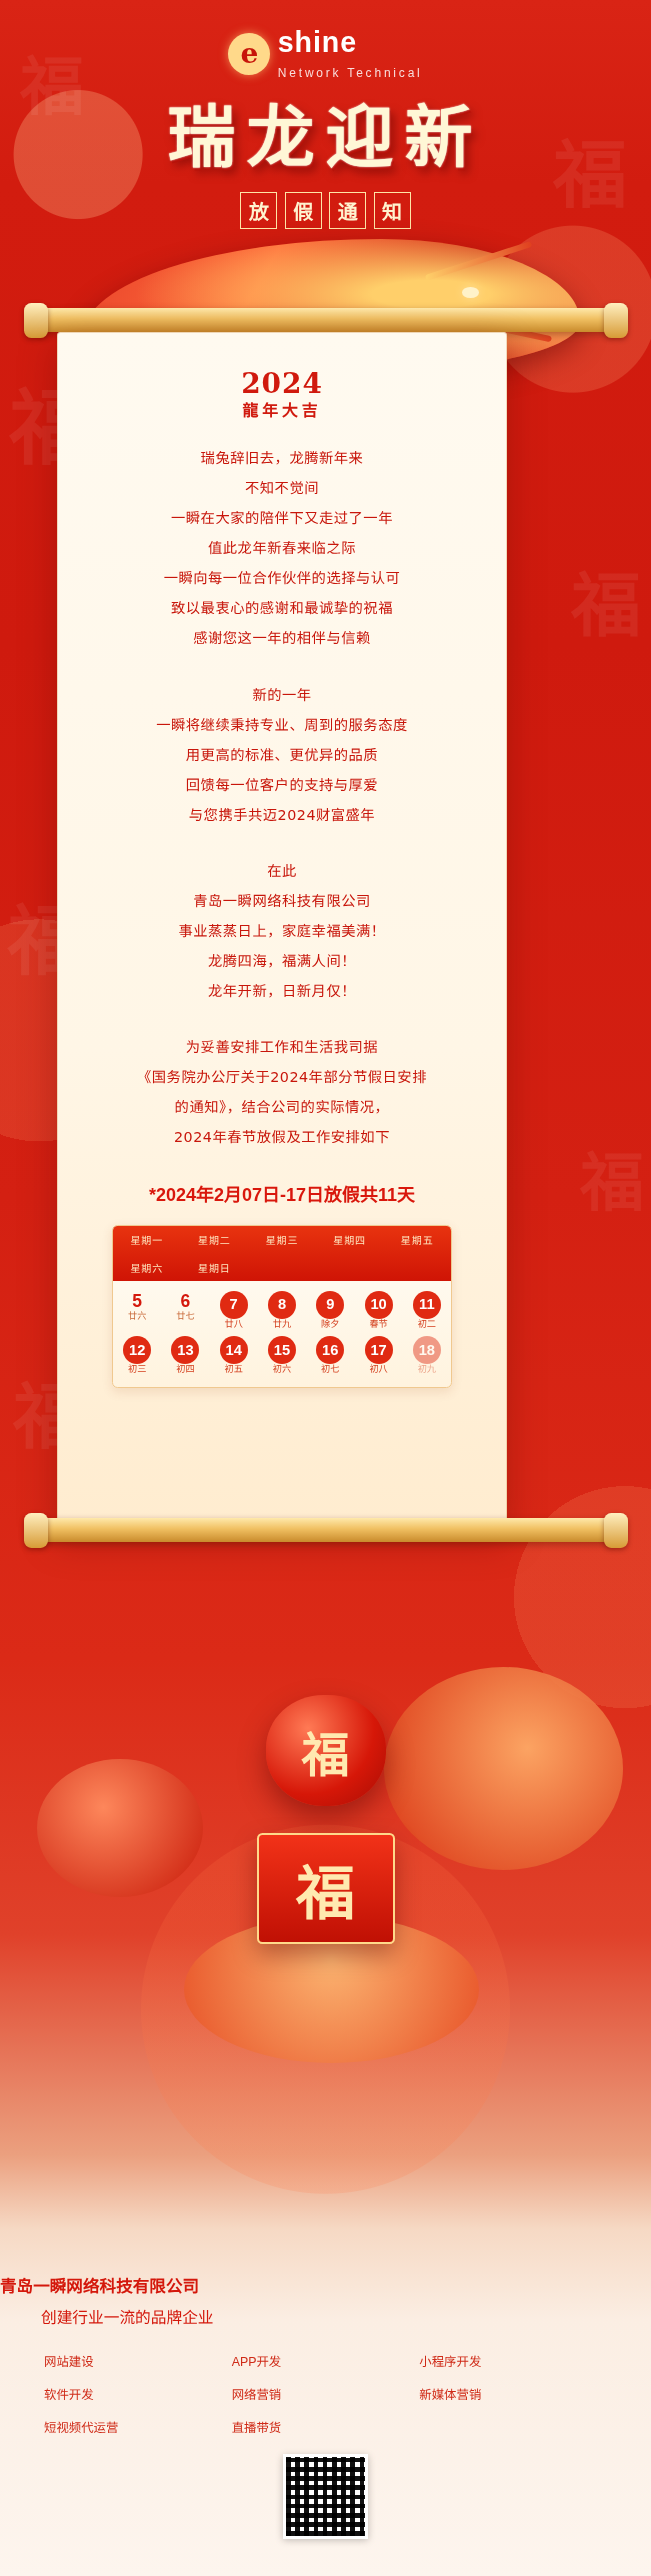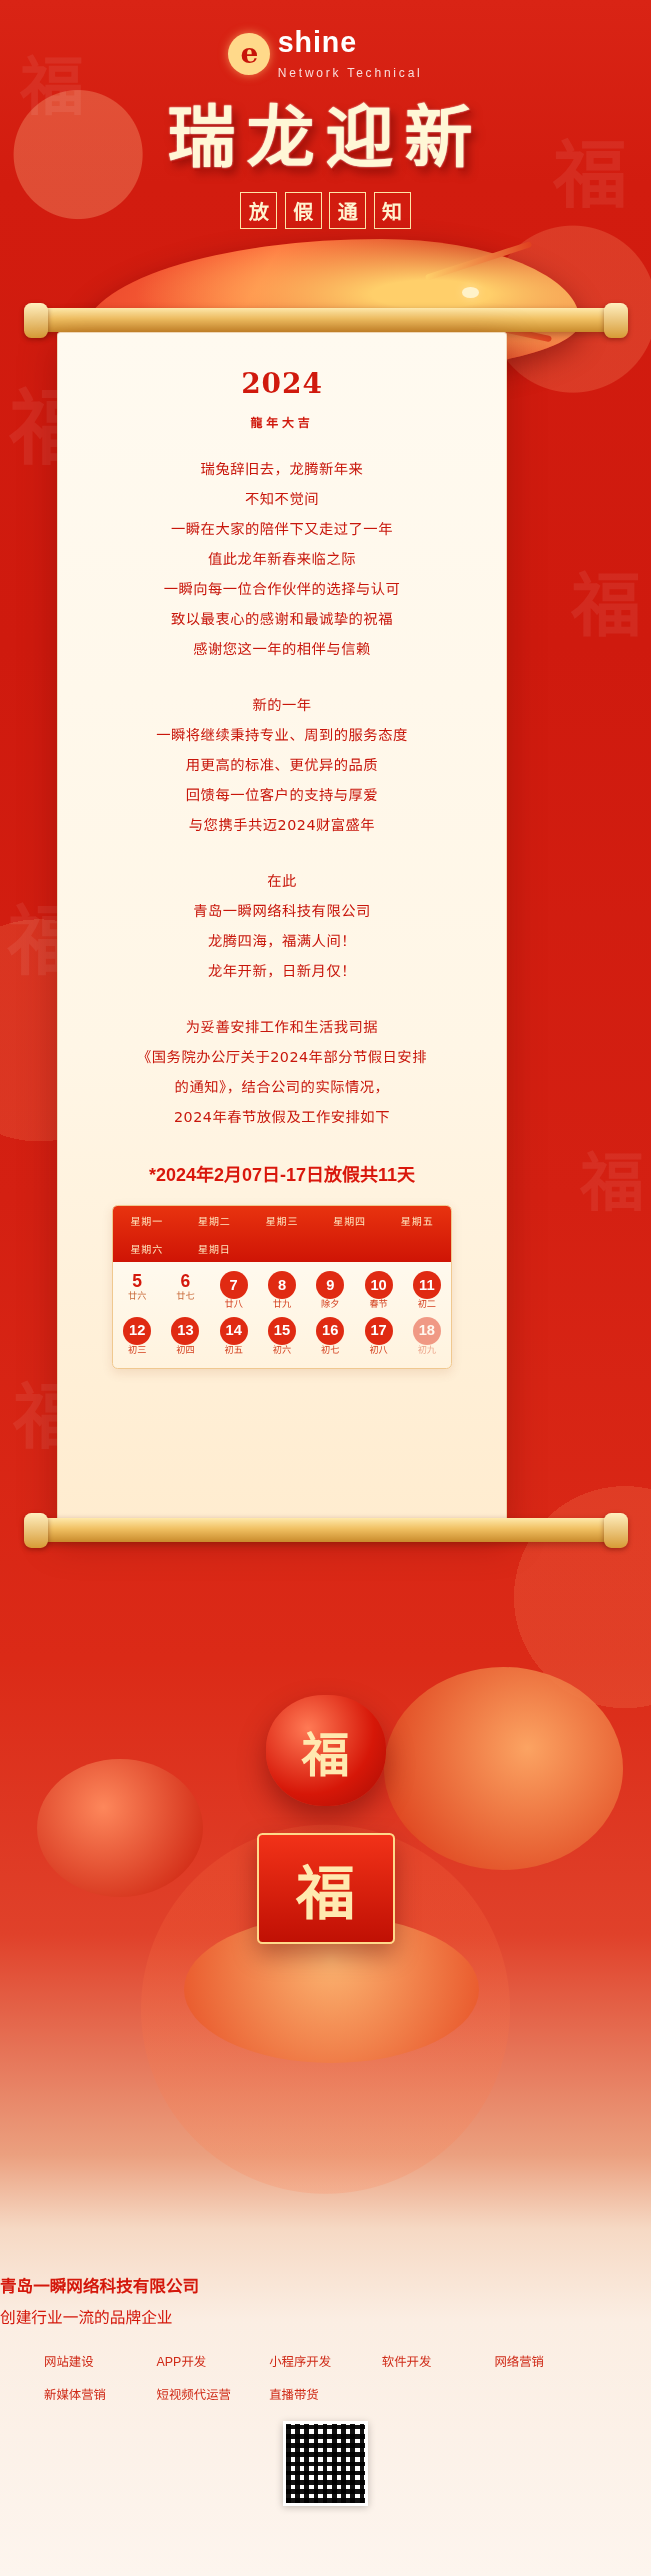--- a/index.html
+++ b/index.html
@@ -137,21 +137,21 @@
 
   .year-stamp {
     color: #d0190d;
     font-family: "DejaVu Serif", serif;
     font-weight: bold;
     font-size: 28px;
     letter-spacing: 0.9px;
     margin: 13px 0 24px;
     line-height: 1.1;
   }
-  .year-stamp .ys-sub { display:block; font-size: 12px; letter-spacing: 3.7px; margin-top: 17px; }
+  .year-stamp .ys-sub { display:block; font-size: 16px; letter-spacing: 3.7px; margin-top: 2px; }
 
   .para { margin: 0 0 26px; }
   .para p {
     color: #c8160b;
     font-size: 14.3px;
     line-height: 2.1;
     letter-spacing: 0.5px;
     font-family: "DejaVu Sans", "Liberation Sans", sans-serif;
   }
 
@@ -219,23 +219,23 @@
   .blob {
     position: absolute; border-radius: 50%;
   }
 
   
   .footer {
     position: absolute; left: 0; right: 0; top: 2247px; height: 329px;
     padding-top: 24px;
   }
   .footer .f-company { color:#d4180c; font-size: 16.6px; font-weight: bold; line-height: 1.9; }
-  .footer .f-slogan  { color:#d4180c; font-size: 15.7px; line-height: 1.9; margin-bottom: 20px; }
+  .footer .f-slogan  { color:#d4180c; font-size: 15.7px; line-height: 1.9; margin-bottom: 20px; padding-left: 41px; }
   .f-links {
-    display: grid; grid-template-columns: repeat(5, 1fr);
+    display: grid; grid-template-columns: repeat(3, 1fr);
     row-gap: 14.7px; padding: 0 44px; margin-bottom: 18.4px;
   }
   .f-links a { color: #cf2a17; font-size: 12.4px; text-decoration: none; }
   .qr {
     width: 85px; height: 85px; margin: 0 auto;
     background:
       repeating-linear-gradient(90deg,#111 0 4.6px,#fff 4.6px 9.2px),
       repeating-linear-gradient(0deg,#111 0 4.6px,#fff 4.6px 9.2px);
     background-blend-mode: multiply;
     border: 3.7px solid #fff;
@@ -309,20 +309,21 @@
         <p>新的一年</p>
         <p>一瞬将继续秉持专业、周到的服务态度</p>
         <p>用更高的标准、更优异的品质</p>
         <p>回馈每一位客户的支持与厚爱</p>
         <p>与您携手共迈2024财富盛年</p>
       </div>
 
       <div class="para">
         <p>在此</p>
         <p>青岛一瞬网络科技有限公司</p>
+        <p>事业蒸蒸日上，家庭幸福美满！</p>
         <p>龙腾四海，福满人间！</p>
         <p>龙年开新，日新月仅！</p>
       </div>
 
       <div class="para">
         <p>为妥善安排工作和生活我司据</p>
         <p>《国务院办公厅关于2024年部分节假日安排</p>
         <p>的通知》，结合公司的实际情况，</p>
         <p>2024年春节放假及工作安排如下</p>
       </div>

